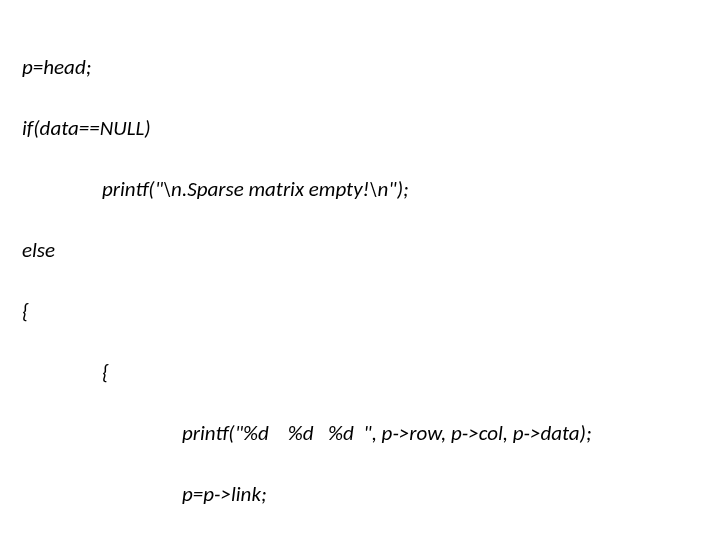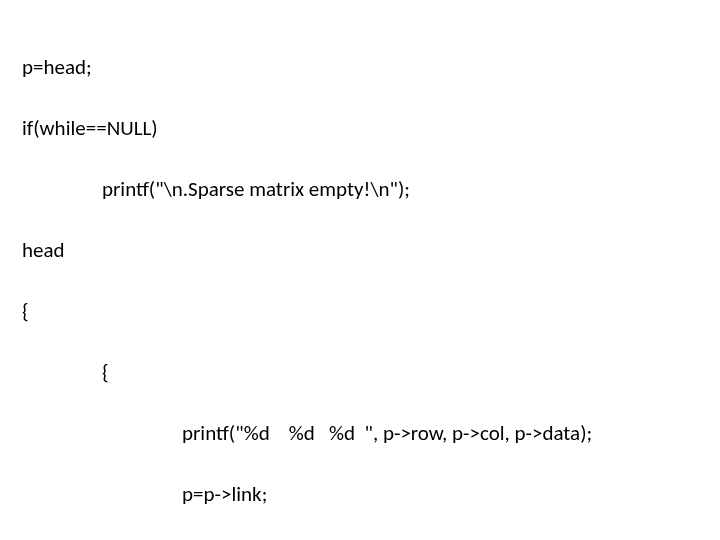--- a/index.html
+++ b/index.html
@@ -12,32 +12,33 @@
     font-size: 21px;
     color: #000000;
     line-height: 1.45;
   }
   .page {
     padding: 22px 0 0 22px;
     white-space: pre;
   }
   .line {
     display: block;
+    font-style: italic;
   }
   .indent1 { padding-left: 80px; }
   .indent2 { padding-left: 160px; }
 </style>
 </head>
 <body>
 
 <div class="page">
 <span class="line">p=head;</span>
-<span class="line">if(while==NULL)</span>
+<span class="line">if(data==NULL)</span>
 <span class="line indent1">printf("\n.Sparse matrix empty!\n");</span>
-<span class="line">head</span>
+<span class="line">else</span>
 <span class="line">{</span>
 <span class="line indent1">{</span>
 <span class="line indent2">printf("%d    %d   %d  ", p-&gt;row, p-&gt;col, p-&gt;data);</span>
 <span class="line indent2">p=p-&gt;link;</span>
 
 
 
 
 </div>
 

